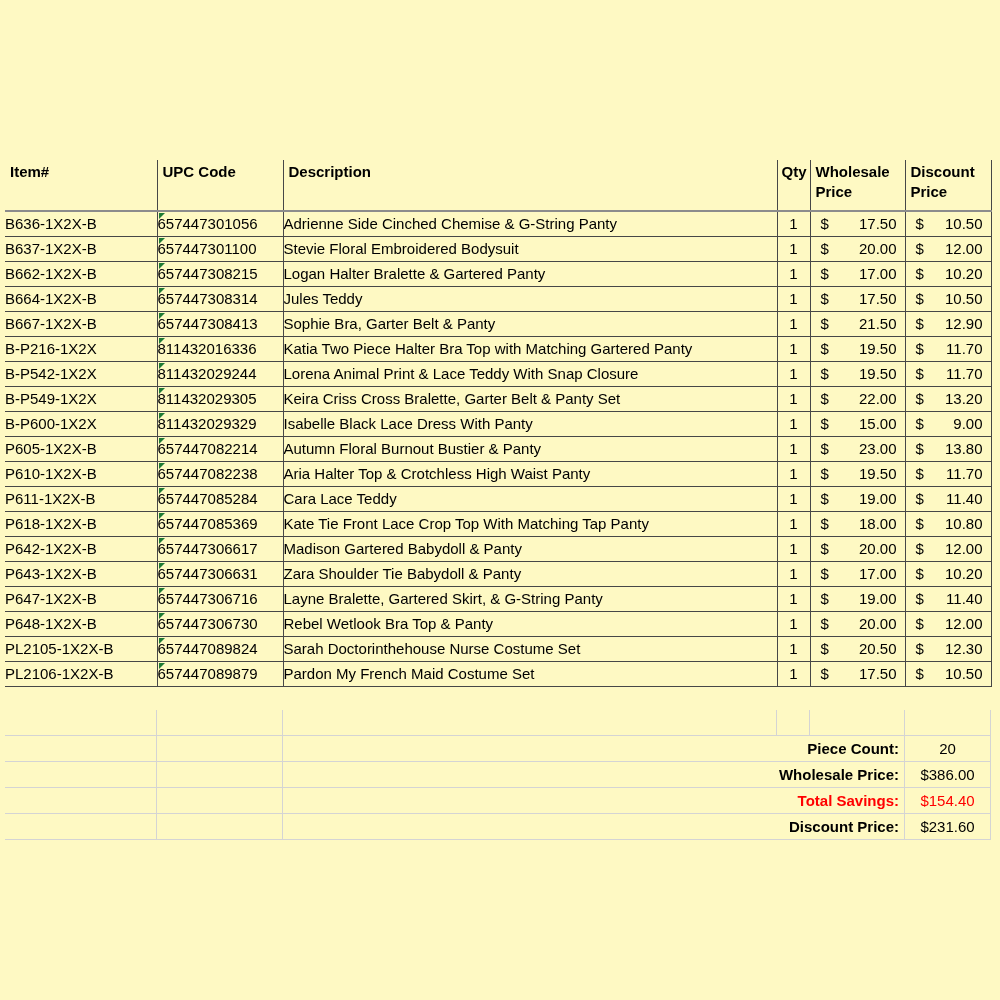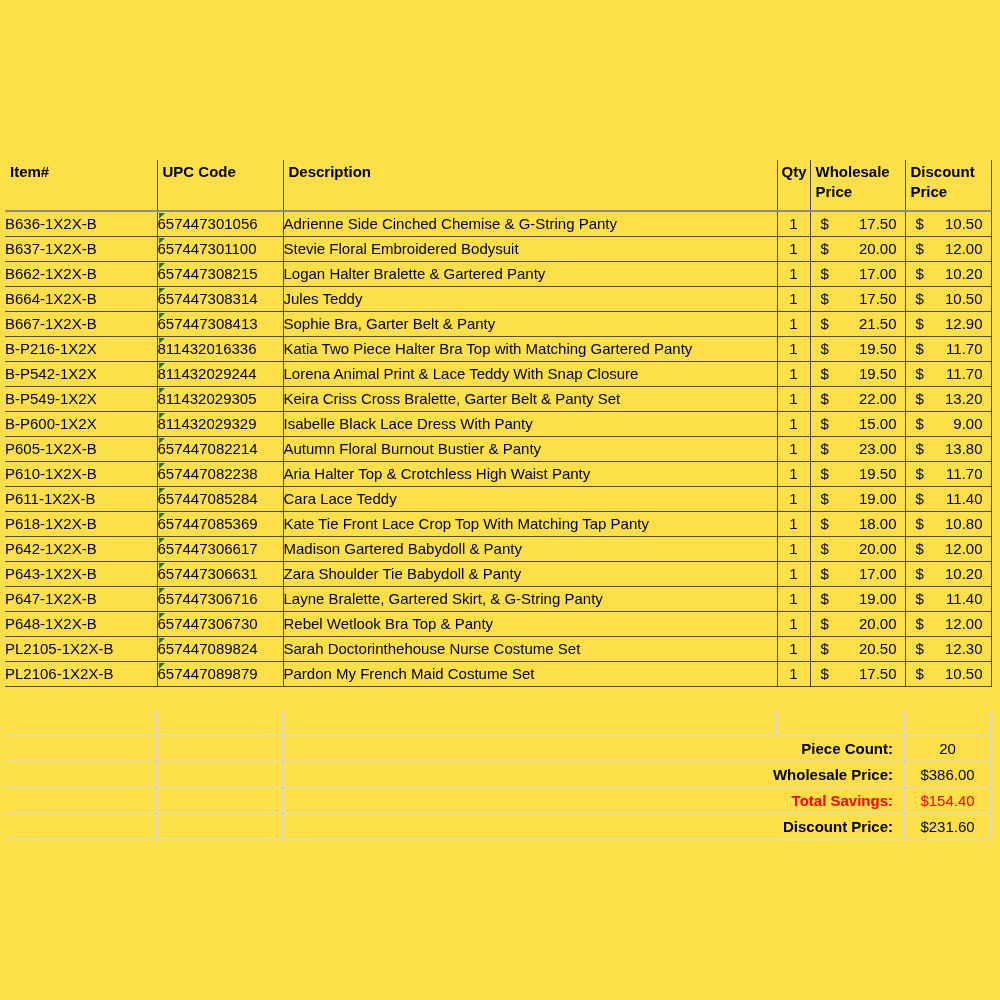--- a/index.html
+++ b/index.html
@@ -6,21 +6,21 @@
     margin: 0;
     padding: 0;
     background: #ffffff;
     font-family: "Liberation Sans", "DejaVu Sans", sans-serif;
     color: #000000;
   }
   .sheet {
     position: relative;
     width: 1000px;
     height: 1000px;
-    background: #fde047;
+    background: #fef9c3;
     overflow: hidden;
   }
 
   
   table.order-table {
     position: absolute;
     left: 5px;
     top: 160px;
     width: 986px;
     border-collapse: collapse;
@@ -88,21 +88,21 @@
   .g-b { width: 126px; border-right: 1px solid #d4d4d4; }
   .g-c { width: 494px; border-right: 1px solid #d4d4d4; }
   .g-d { width: 33px;  border-right: 1px solid #d4d4d4; }
   .g-e { width: 95px;  border-right: 1px solid #d4d4d4; }
   .g-f { width: 86px;  border-right: 1px solid #d4d4d4; }
   .s-label {
     width: 622px;
     border-right: 1px solid #d4d4d4;
     text-align: right;
     font-weight: bold;
-    padding-right: 11px;
+    padding-right: 5px;
   }
   .s-value {
     width: 86px;
     border-right: 1px solid #d4d4d4;
     text-align: center;
     font-weight: normal;
   }
 </style>
 </head>
 <body>

